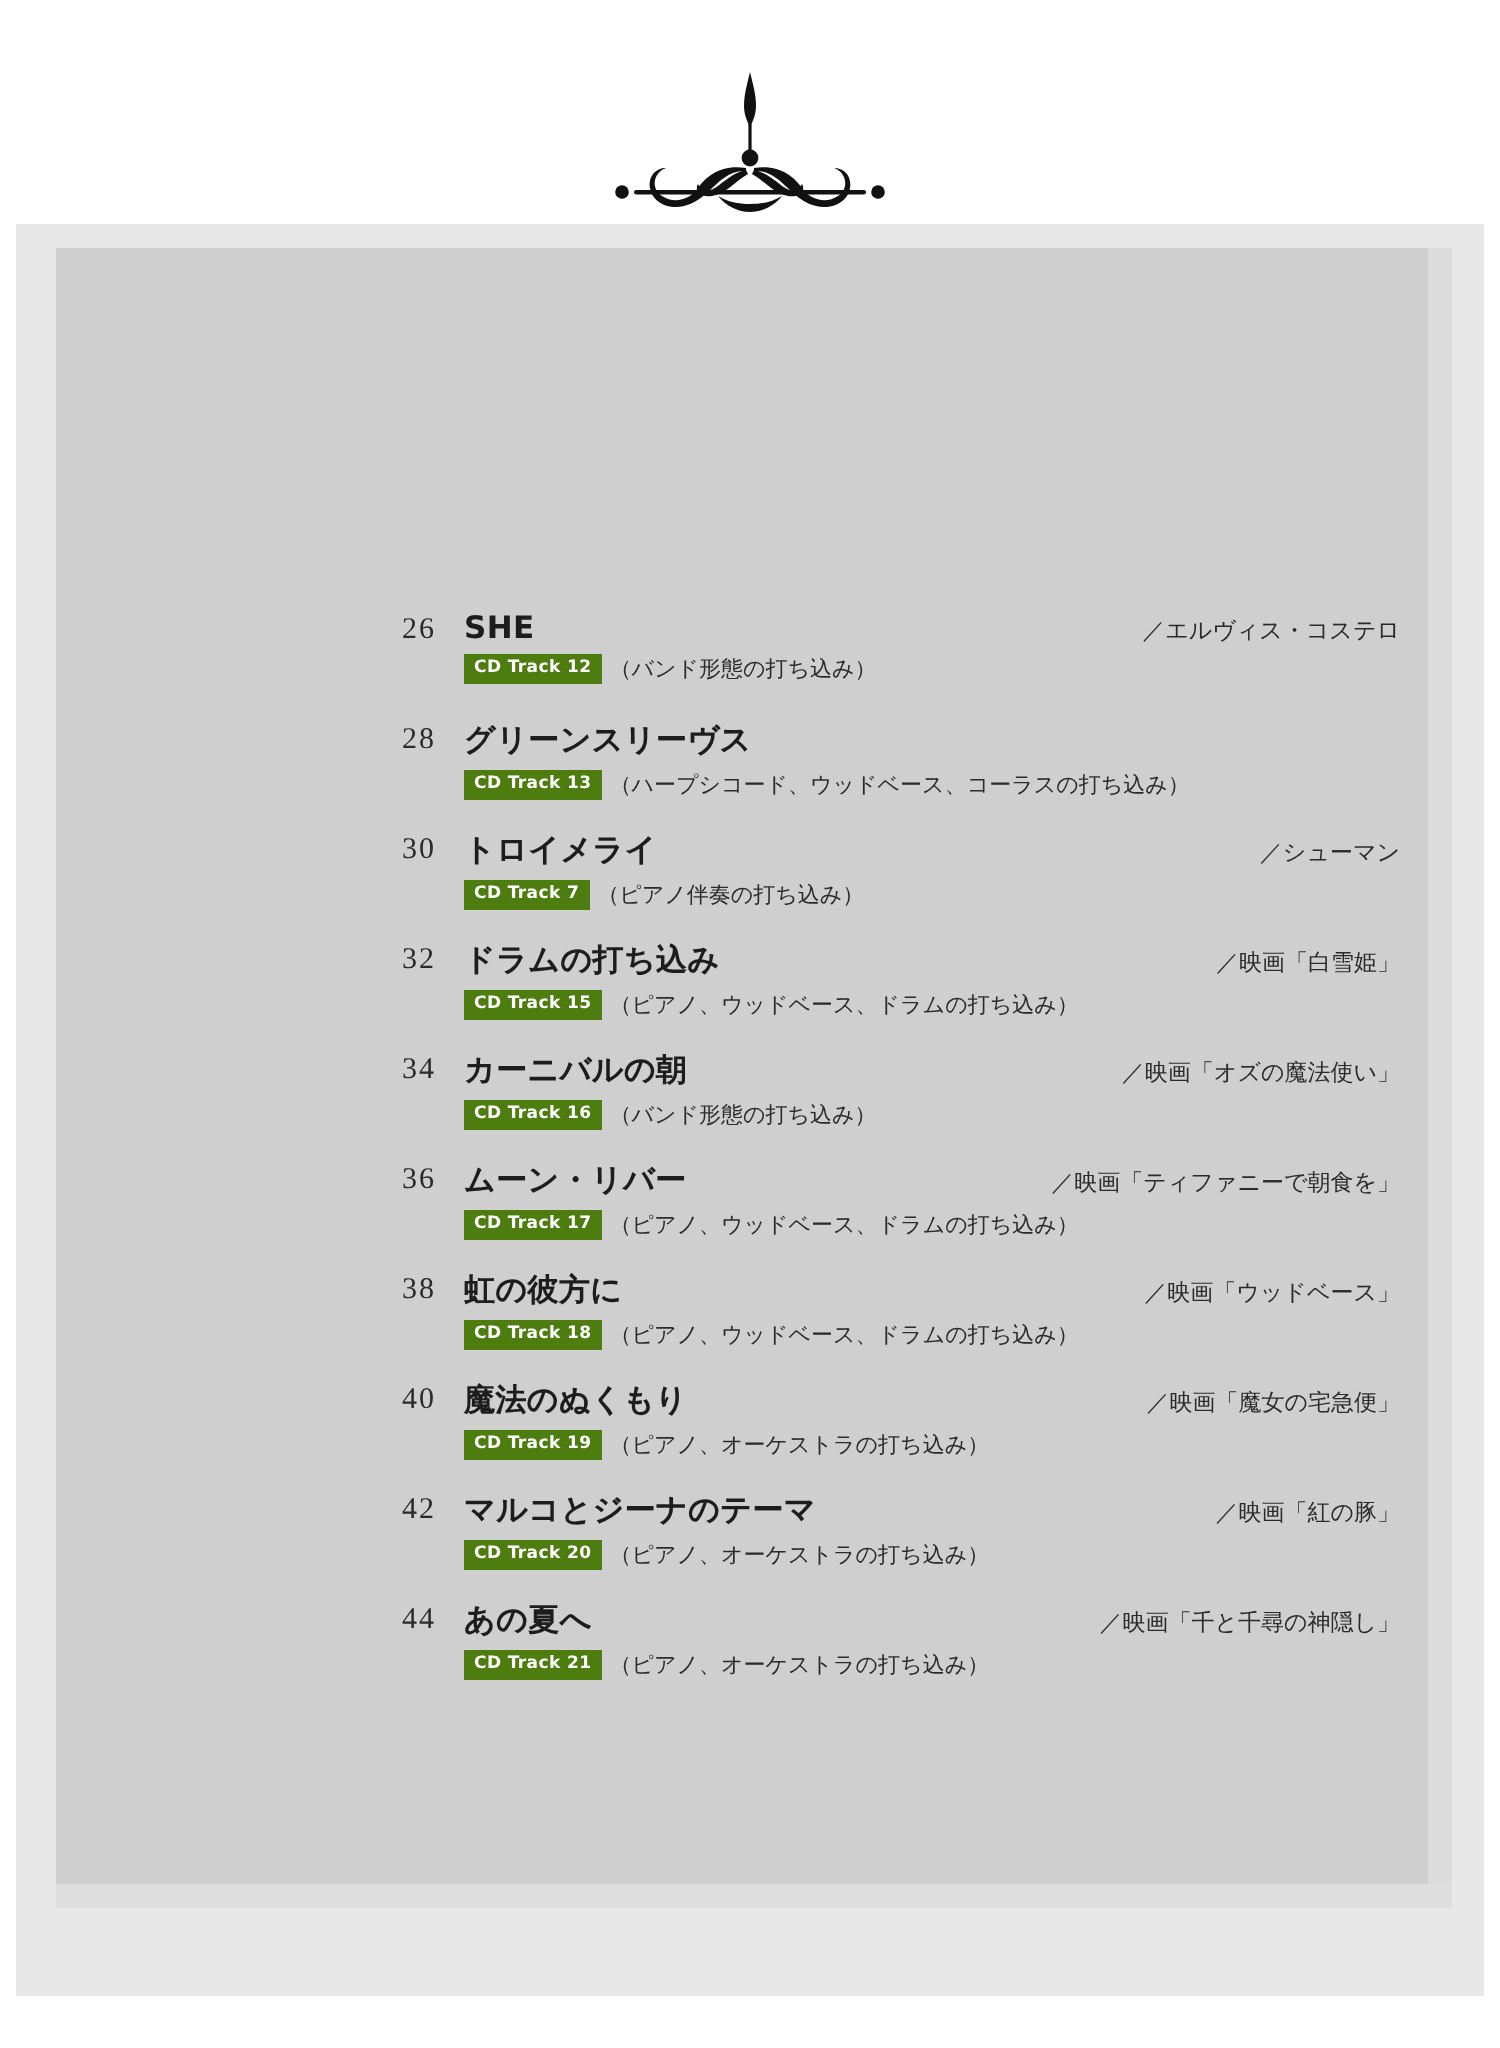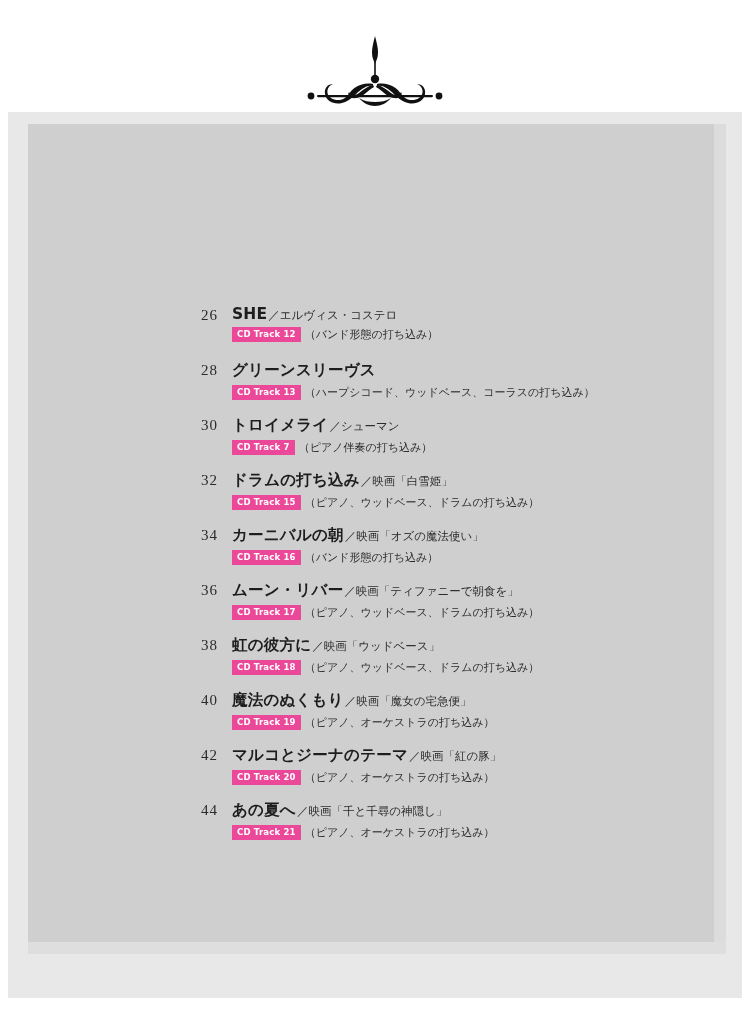--- a/index.html
+++ b/index.html
@@ -94,20 +94,21 @@
     letter-spacing: 1px;
   }
   .entry {
     margin-left: 52px;
   }
   .title-line {
     display: flex;
     align-items: baseline;
     flex-wrap: nowrap;
     white-space: nowrap;
+    justify-content: space-between;
   }
   .song-title {
     font-family: "DejaVu Sans", "Liberation Sans", sans-serif;
     font-size: 15.5px;
     font-weight: bold;
     color: #1d1d1d;
     letter-spacing: 0.2px;
   }
   .song-sub {
     font-family: "DejaVu Sans", "Liberation Sans", sans-serif;
@@ -117,21 +118,21 @@
     letter-spacing: 0px;
   }
   .track-line {
     display: flex;
     align-items: center;
     margin-top: 4px;
     white-space: nowrap;
   }
   .track-badge {
     display: inline-block;
-    background: #ec4899;
+    background: #4d7c0f;
     color: #ffffff;
     font-family: "DejaVu Sans", "Liberation Sans", sans-serif;
     font-size: 8.5px;
     font-weight: bold;
     line-height: 1;
     padding: 3px 5px 3px 5px;
     letter-spacing: 0.2px;
   }
   .track-desc {
     font-family: "DejaVu Sans", "Liberation Sans", sans-serif;

